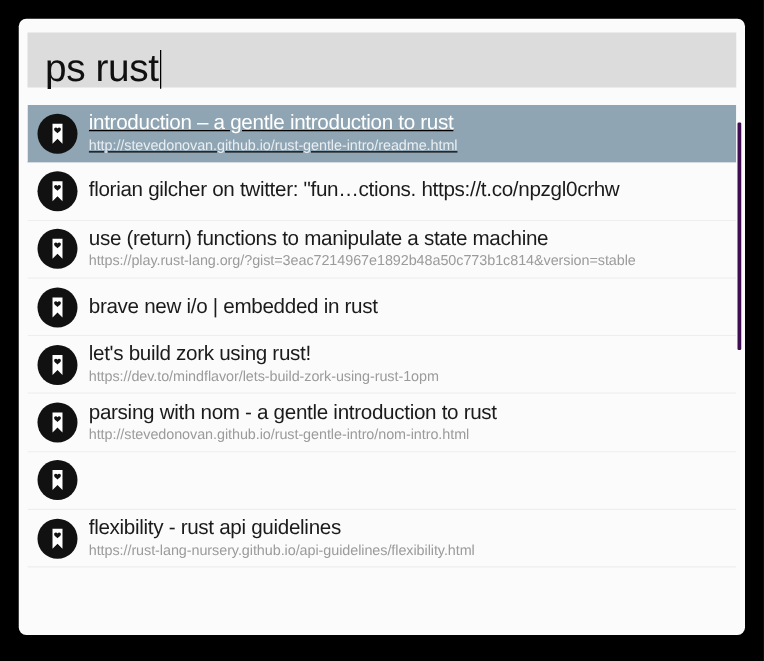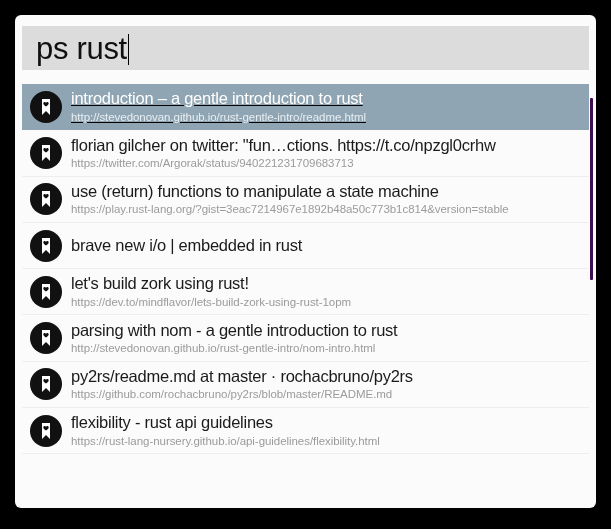--- a/index.html
+++ b/index.html
@@ -29,21 +29,21 @@
 
   
   #search-bar {
     position: absolute;
     left: 7px;
     top: 11px;
     width: 567px;
     height: 44px;
     background: #dcdcdc;
     display: flex;
-    align-items: center;
+    align-items: flex-end;
   }
   #search-input-text {
     font-size: 31px;
     color: #101010;
     line-height: 1;
     padding-left: 14px;
     letter-spacing: -0.3px;
     white-space: pre;
   }
   #text-caret {
@@ -170,21 +170,20 @@
   </div>
       <div class="result-row">
     <span class="bookmark-icon">
       <svg width="22" height="22" viewBox="0 0 22 22">
         <path d="M7 3 h8 v16 l-4 -4 l-4 4 z" fill="#ffffff"></path>
         <path d="M11 10.6 c-1.5 -1.25 -2.7 -2.05 -2.7 -3.15 c0 -0.82 0.6 -1.42 1.35 -1.42 c0.55 0 1.05 0.32 1.35 0.78 c0.3 -0.46 0.8 -0.78 1.35 -0.78 c0.75 0 1.35 0.6 1.35 1.42 c0 1.1 -1.2 1.9 -2.7 3.15 z" fill="#111111"></path>
       </svg>
     </span>
     <span class="result-text">
       <span class="result-title">florian gilcher on twitter: "fun…ctions. https://t.co/npzgl0crhw</span>
-      <span class="result-url">https://twitter.com/Argorak/status/940221231709683713</span>
     </span>
   </div>
       <div class="result-row">
     <span class="bookmark-icon">
       <svg width="22" height="22" viewBox="0 0 22 22">
         <path d="M7 3 h8 v16 l-4 -4 l-4 4 z" fill="#ffffff"></path>
         <path d="M11 10.6 c-1.5 -1.25 -2.7 -2.05 -2.7 -3.15 c0 -0.82 0.6 -1.42 1.35 -1.42 c0.55 0 1.05 0.32 1.35 0.78 c0.3 -0.46 0.8 -0.78 1.35 -0.78 c0.75 0 1.35 0.6 1.35 1.42 c0 1.1 -1.2 1.9 -2.7 3.15 z" fill="#111111"></path>
       </svg>
     </span>
     <span class="result-text">
@@ -227,24 +226,20 @@
       <span class="result-url">http://stevedonovan.github.io/rust-gentle-intro/nom-intro.html</span>
     </span>
   </div>
       <div class="result-row">
     <span class="bookmark-icon">
       <svg width="22" height="22" viewBox="0 0 22 22">
         <path d="M7 3 h8 v16 l-4 -4 l-4 4 z" fill="#ffffff"></path>
         <path d="M11 10.6 c-1.5 -1.25 -2.7 -2.05 -2.7 -3.15 c0 -0.82 0.6 -1.42 1.35 -1.42 c0.55 0 1.05 0.32 1.35 0.78 c0.3 -0.46 0.8 -0.78 1.35 -0.78 c0.75 0 1.35 0.6 1.35 1.42 c0 1.1 -1.2 1.9 -2.7 3.15 z" fill="#111111"></path>
       </svg>
     </span>
-    <span class="result-text">
-      <span class="result-title">py2rs/readme.md at master · rochacbruno/py2rs</span>
-      <span class="result-url">https://github.com/rochacbruno/py2rs/blob/master/README.md</span>
-    </span>
   </div>
       <div class="result-row">
     <span class="bookmark-icon">
       <svg width="22" height="22" viewBox="0 0 22 22">
         <path d="M7 3 h8 v16 l-4 -4 l-4 4 z" fill="#ffffff"></path>
         <path d="M11 10.6 c-1.5 -1.25 -2.7 -2.05 -2.7 -3.15 c0 -0.82 0.6 -1.42 1.35 -1.42 c0.55 0 1.05 0.32 1.35 0.78 c0.3 -0.46 0.8 -0.78 1.35 -0.78 c0.75 0 1.35 0.6 1.35 1.42 c0 1.1 -1.2 1.9 -2.7 3.15 z" fill="#111111"></path>
       </svg>
     </span>
     <span class="result-text">
       <span class="result-title">flexibility - rust api guidelines</span>

